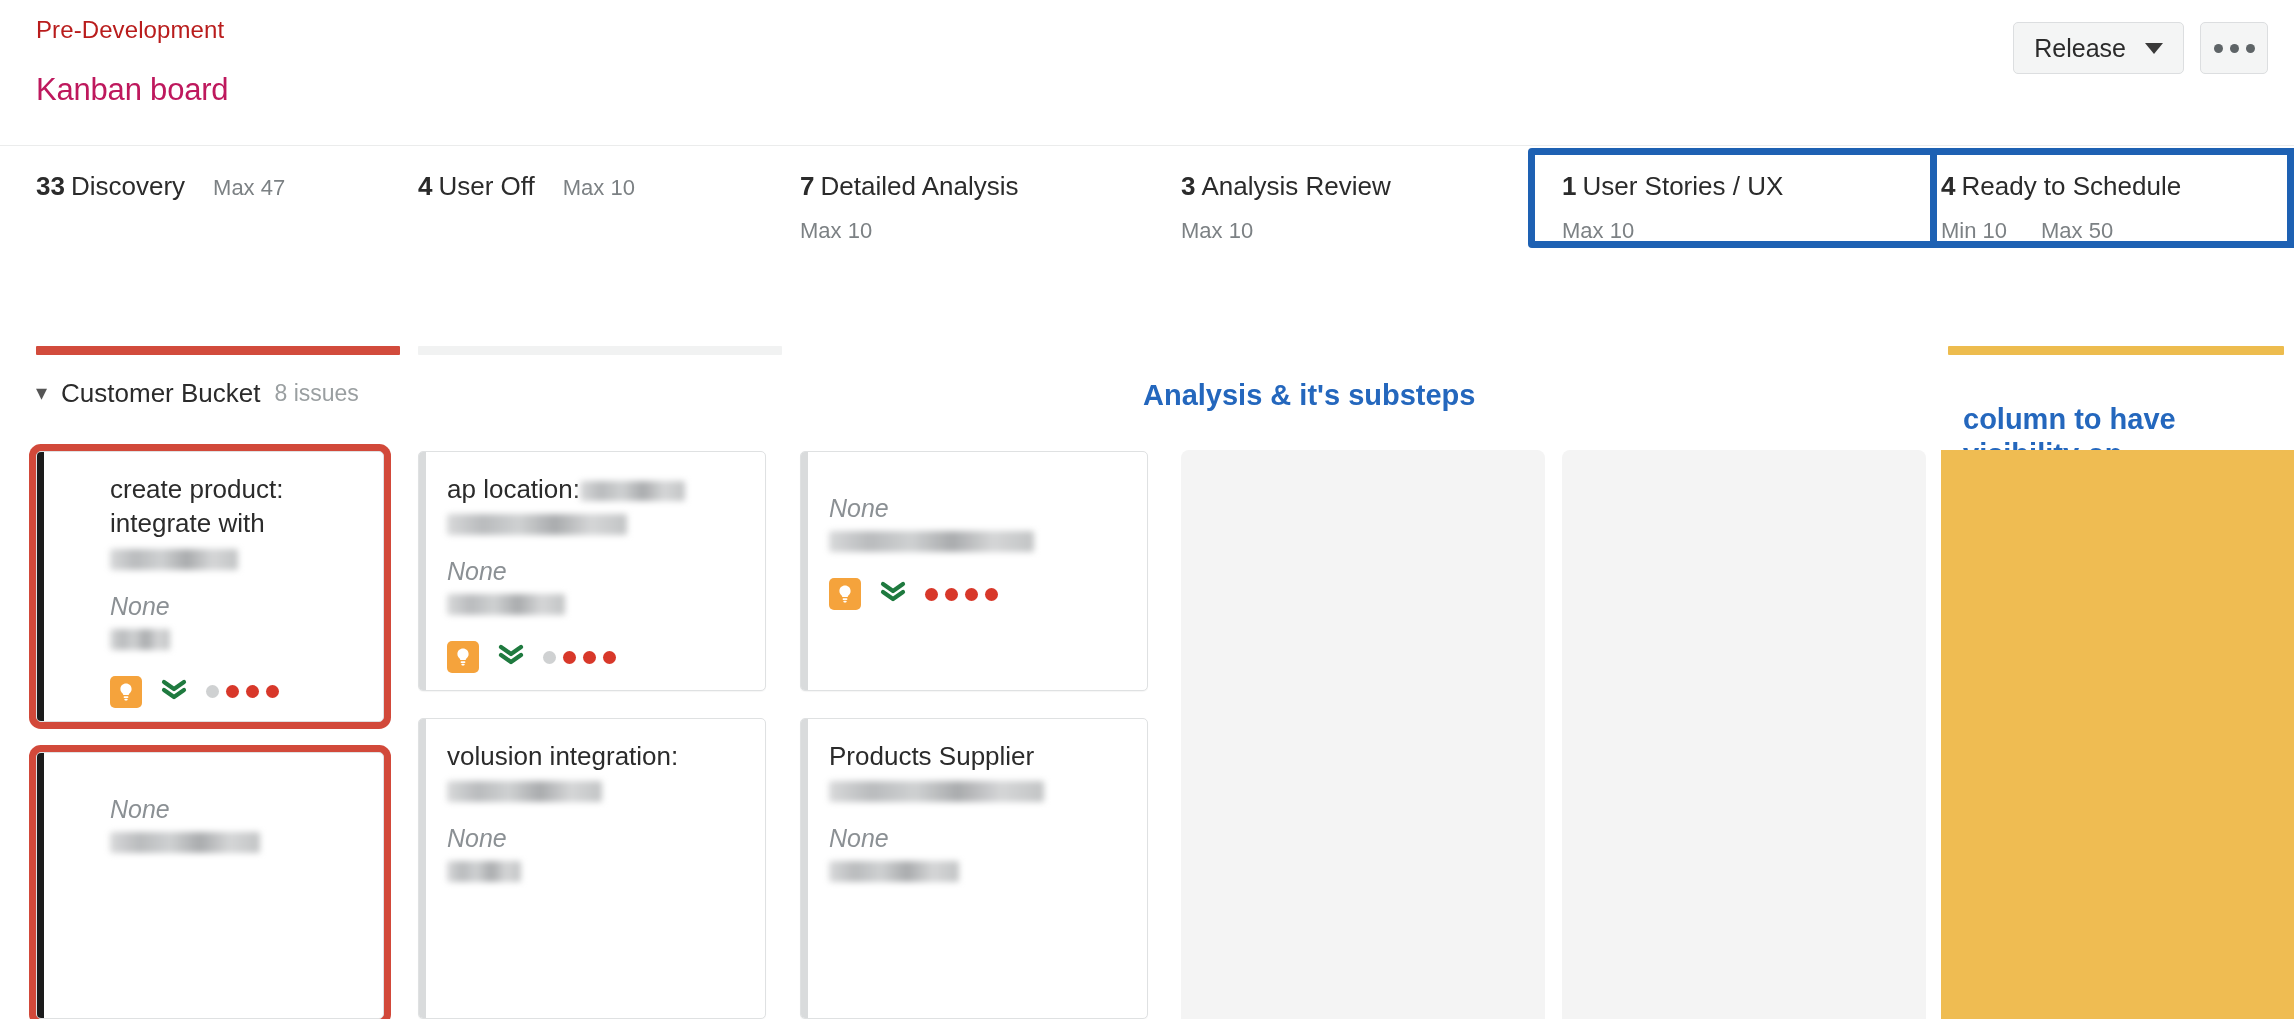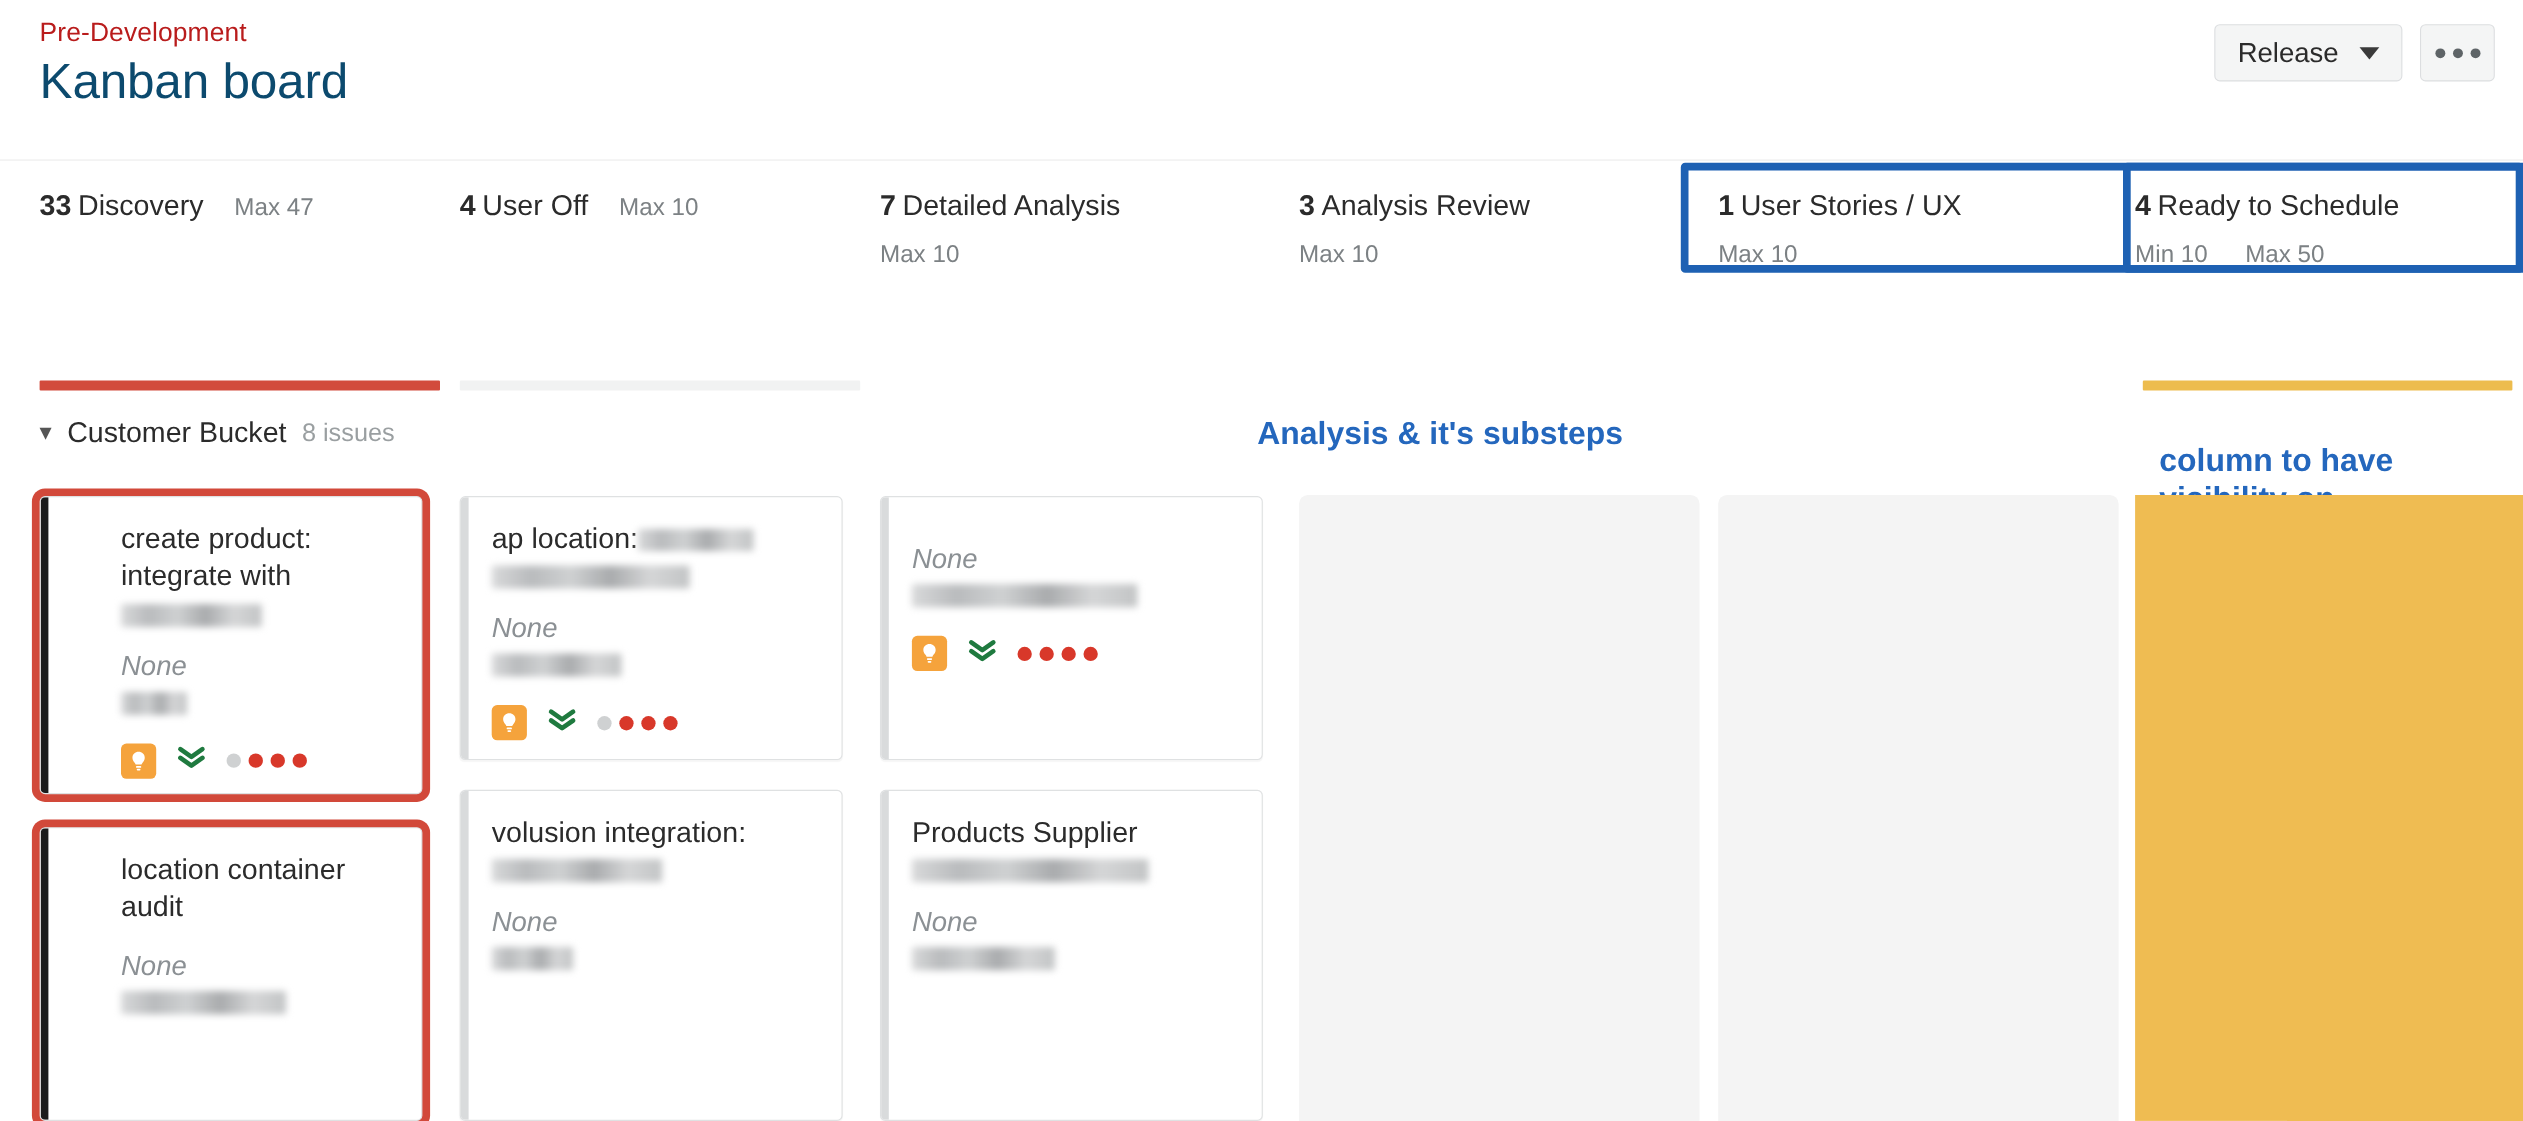--- a/index.html
+++ b/index.html
@@ -13,22 +13,22 @@
 
   #app { position: relative; width: 2294px; height: 1019px; background:#fff; }
 
   
   .page-header { position:absolute; left:0; top:0; width:2294px; height:145px; }
   .breadcrumb {
     position:absolute; left:36px; top:16px;
     font-size:24px; color:#b91c1c; letter-spacing:.1px;
   }
   .page-title {
-    position:absolute; left:36px; top:48px;
-    font-size:45px; color:#0c4a6e; font-weight:400; letter-spacing:-.2px;
+    position:absolute; left:36px; top:72px;
+    font-size:31px; color:#be185d; font-weight:400; letter-spacing:-.2px;
   }
   .header-actions { position:absolute; right:26px; top:22px; display:flex; gap:16px; align-items:center; }
   .btn {
     background:#f4f5f5; border:1px solid #dcdee0; border-radius:5px;
     color:#2b2b2b; font-size:25px; height:52px;
     display:flex; align-items:center; justify-content:center; gap:19px;
     padding:0 20px; cursor:pointer; white-space:nowrap;text-align:center;
   }
   .caret { width:0;height:0;border-left:9px solid transparent;border-right:9px solid transparent;border-top:11px solid #3a3a3a; display:inline-block; }
   .btn-more { width:68px; padding:0; }
@@ -224,21 +224,20 @@
                 <i class="d-red"></i>
             </span>
           </div>
 
         </div>
       </div>
 
       <div class="card selected" style="left:0; top:334px; width:348px; height:267px;">
         <div class="card-bar bar-black"></div>
         <div class="card-inner">
-          <div class="card-title"><span>location container audit</span></div>
           <div class="none">None</div>
           <span class="blur b-line" style="width:150px;"></span>
         </div>
       </div>
     </div>
 
     <div class="column" style="left:418px; width:364px;">
       <div class="card" style="left:0; top:33px; width:348px; height:240px;">
         <div class="card-bar bar-gray"></div>
         <div class="card-inner">

